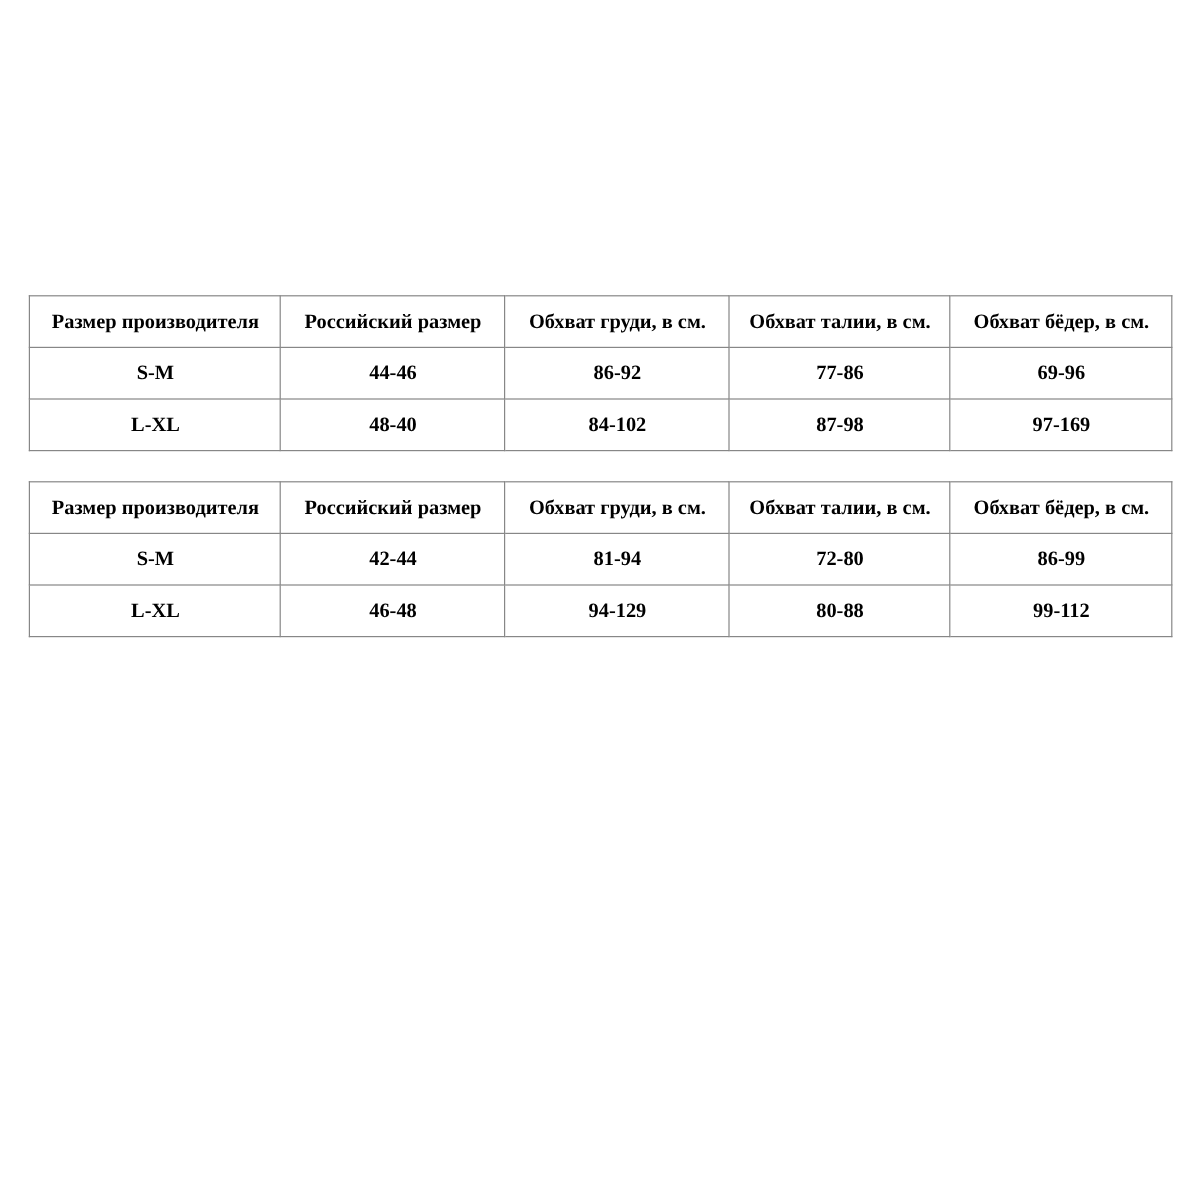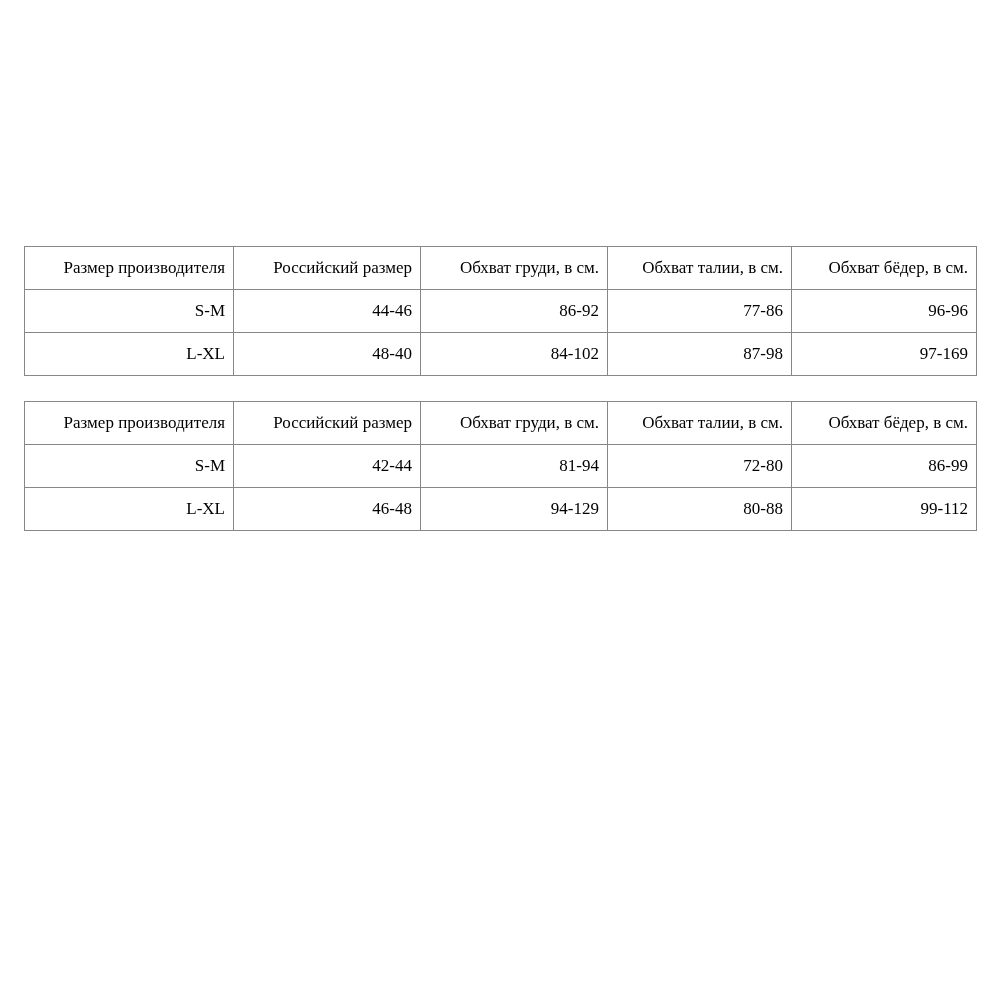--- a/index.html
+++ b/index.html
@@ -30,22 +30,22 @@
     border-collapse: collapse;
     table-layout: fixed;
     width: 952px;
     margin: 0 0 25px 0;
   }
   table.size-table th,
   table.size-table td {
     border: 1px solid #878787;
     font-size: 17px;
     line-height: 20px;
-    font-weight: normal;
-    text-align: right;
+    font-weight: bold;
+    text-align: center;
     vertical-align: middle;
     padding: 11px 8px 11px 9px;
     color: #000000;
     white-space: nowrap;
     overflow: hidden;
   }
   col.c0 { width: 209px; }
   col.c1 { width: 187px; }
   col.c2 { width: 187px; }
   col.c3 { width: 184px; }
@@ -74,21 +74,21 @@
           <th>Обхват талии, в см.</th>
           <th>Обхват бёдер, в см.</th>
         </tr>
       </thead>
       <tbody>
         <tr>
           <td>S-M</td>
           <td>44-46</td>
           <td>86-92</td>
           <td>77-86</td>
-          <td>96-96</td>
+          <td>69-96</td>
         </tr>
         <tr>
           <td>L-XL</td>
           <td>48-40</td>
           <td>84-102</td>
           <td>87-98</td>
           <td>97-169</td>
         </tr>
       </tbody>
     </table>

